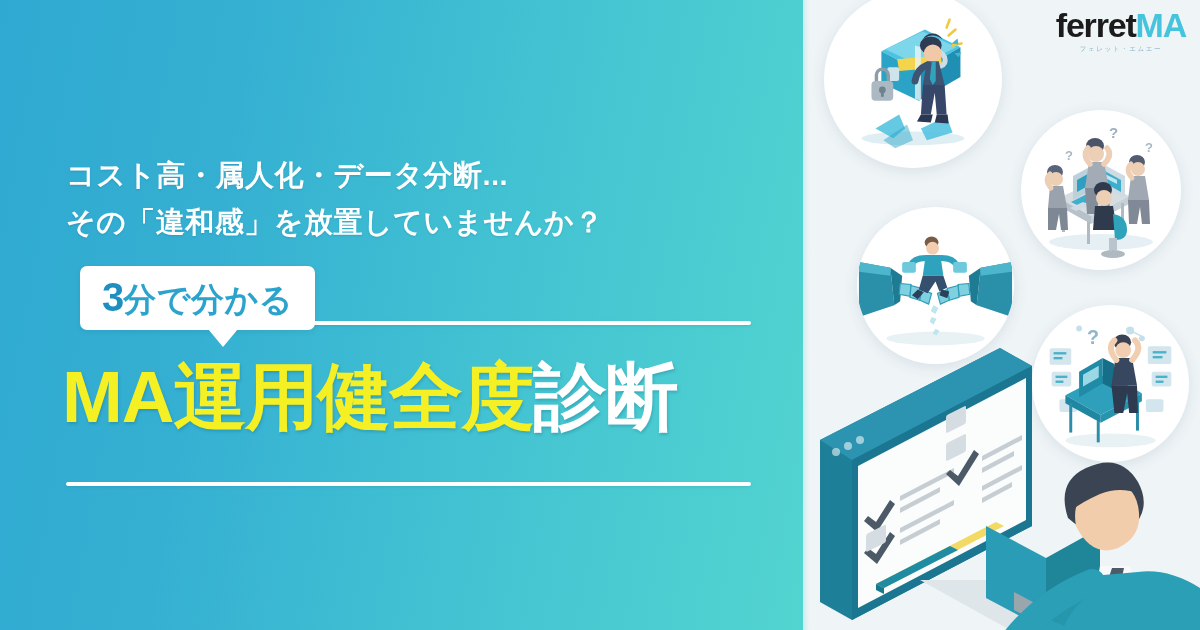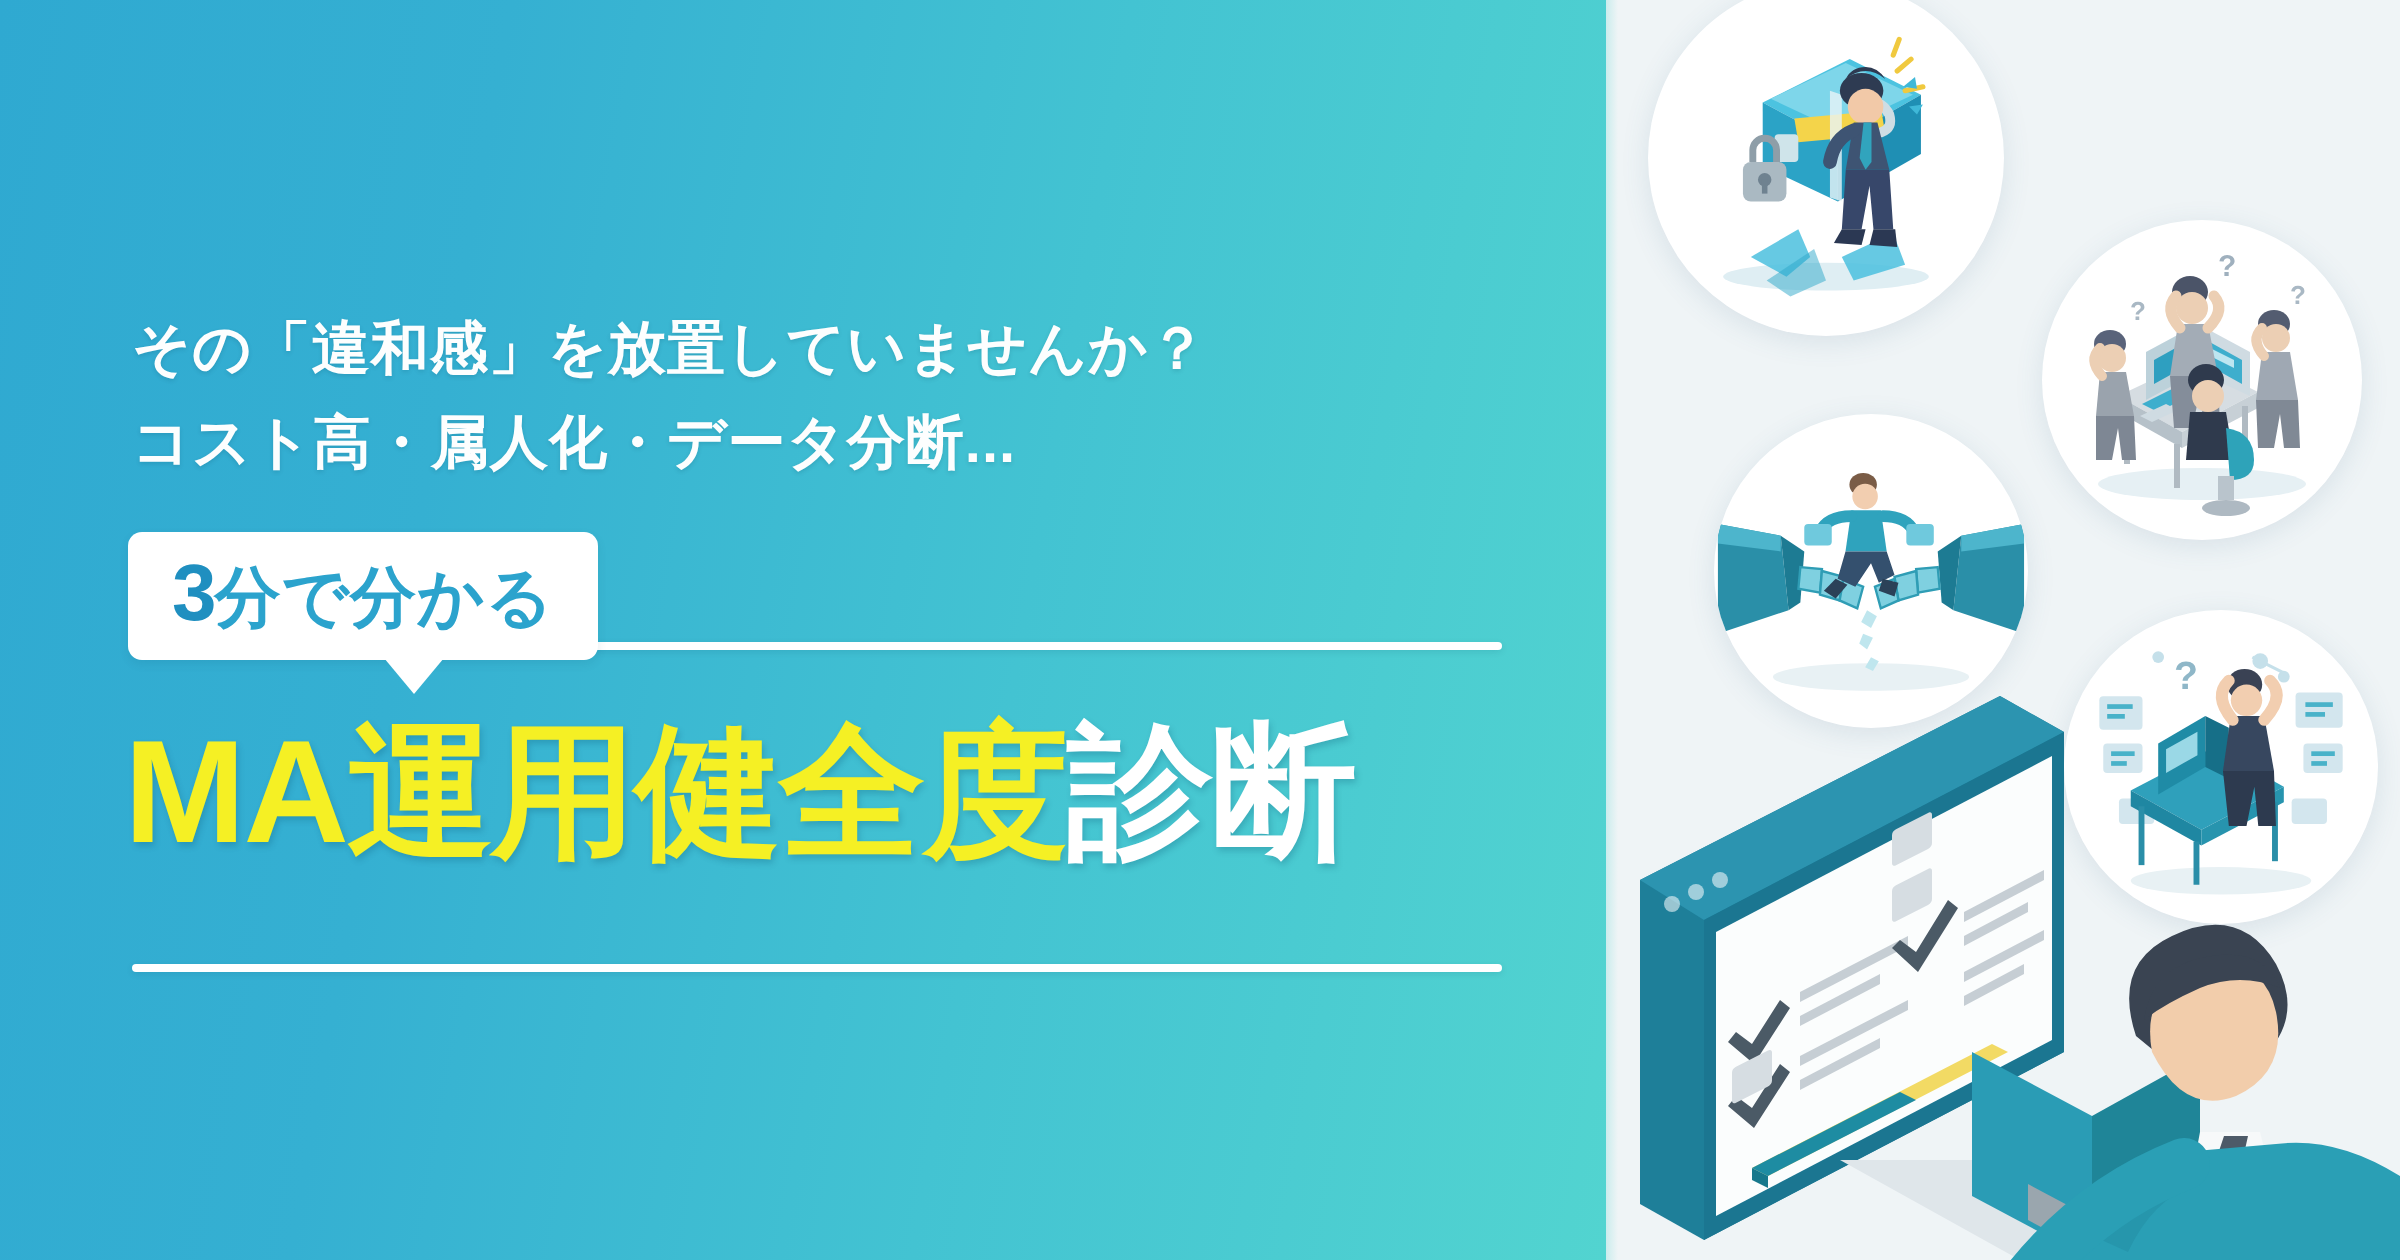--- a/index.html
+++ b/index.html
@@ -42,21 +42,21 @@
     font-weight: 700;
     letter-spacing: 0.5px;
     text-shadow: 0 1px 2px rgba(0,60,90,0.16);
     white-space: nowrap;
   }
   .lead-line { display: block; }
 
   
   .badge-wrap {
     position: absolute;
-    left: 64px;
+    left: 80px;
     top: 266px;
     z-index: 4;
   }
   .badge {
     position: relative;
     display: inline-block;
     background: #ffffff;
     border-radius: 7px;
     padding: 9px 22px 10px 22px;
     box-shadow: 0 2px 5px rgba(0,70,100,0.10);
@@ -193,22 +193,22 @@
   }
 </style>
 </head>
 <body>
 
 <div class="banner">
 
   <div class="left-panel">
 
     <div class="lead">
+      <span class="lead-line">コスト高・属人化・データ分断...</span>
       <span class="lead-line">その「違和感」を放置していませんか？</span>
-      <span class="lead-line">コスト高・属人化・データ分断...</span>
     </div>
 
     <div class="rule rule-top"></div>
 
     <div class="badge-wrap">
       <div class="badge">
         <span class="badge-num">3</span><span class="badge-text">分で分かる</span>
         <span class="badge-tail"></span>
       </div>
     </div>
@@ -475,17 +475,23 @@
               <path d="M0 0 q-22 -2 -30 10 q-8 12 6 18 q16 6 30 -2Z" fill="#f2cdab"></path>
               <path d="M-26 2 q-18 -6 -26 -18 q-4 -8 4 -10 q10 -2 22 12Z" fill="#f6d6b8"></path>
               <path d="M-18 14 q-14 -2 -20 -10" stroke="#e3bb9a" stroke-width="3" fill="none"></path>
             </g>
           </g>
         </svg>
       </div>
 
       <div class="edge-fade"></div>
 
+      <div class="logo">
+        <div class="logo-main">
+          <span class="logo-ferret">ferret</span><span class="logo-ma">MA</span>
+        </div>
+        <div class="logo-sub">フェレット・エムエー</div>
+      </div>
 
     </div>
   </div>
 
 </div>
 
 </body></html>

